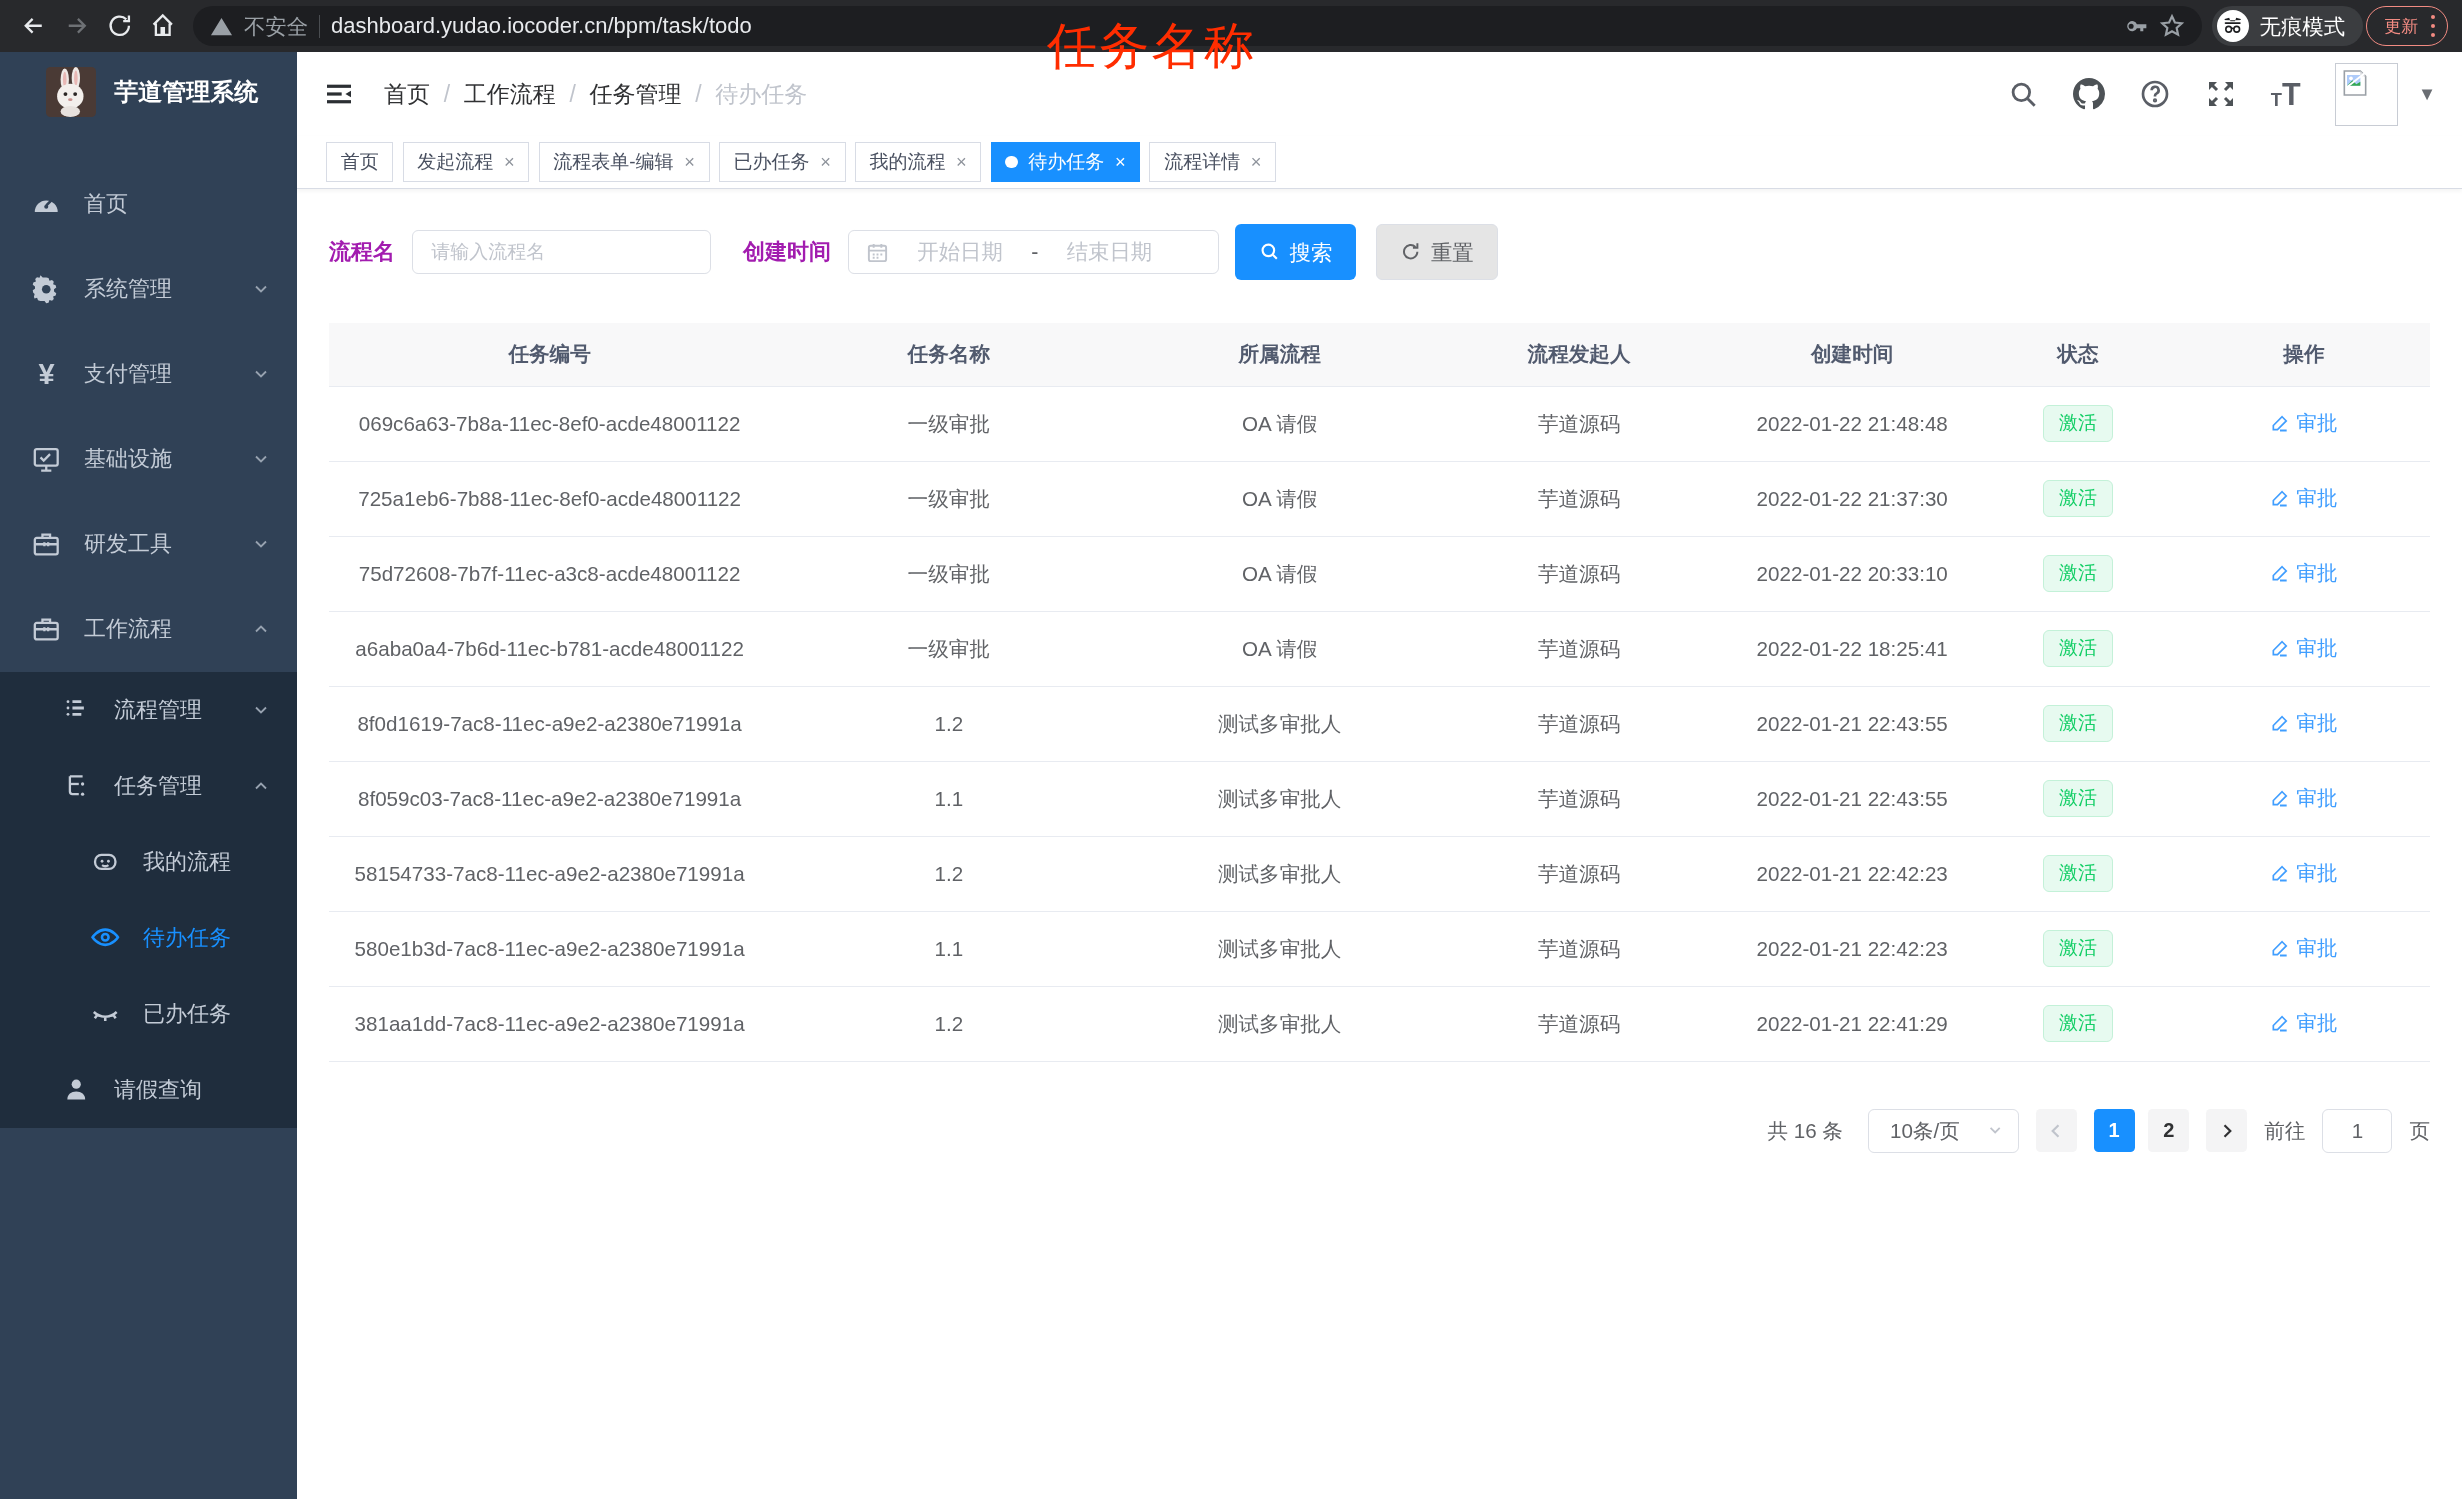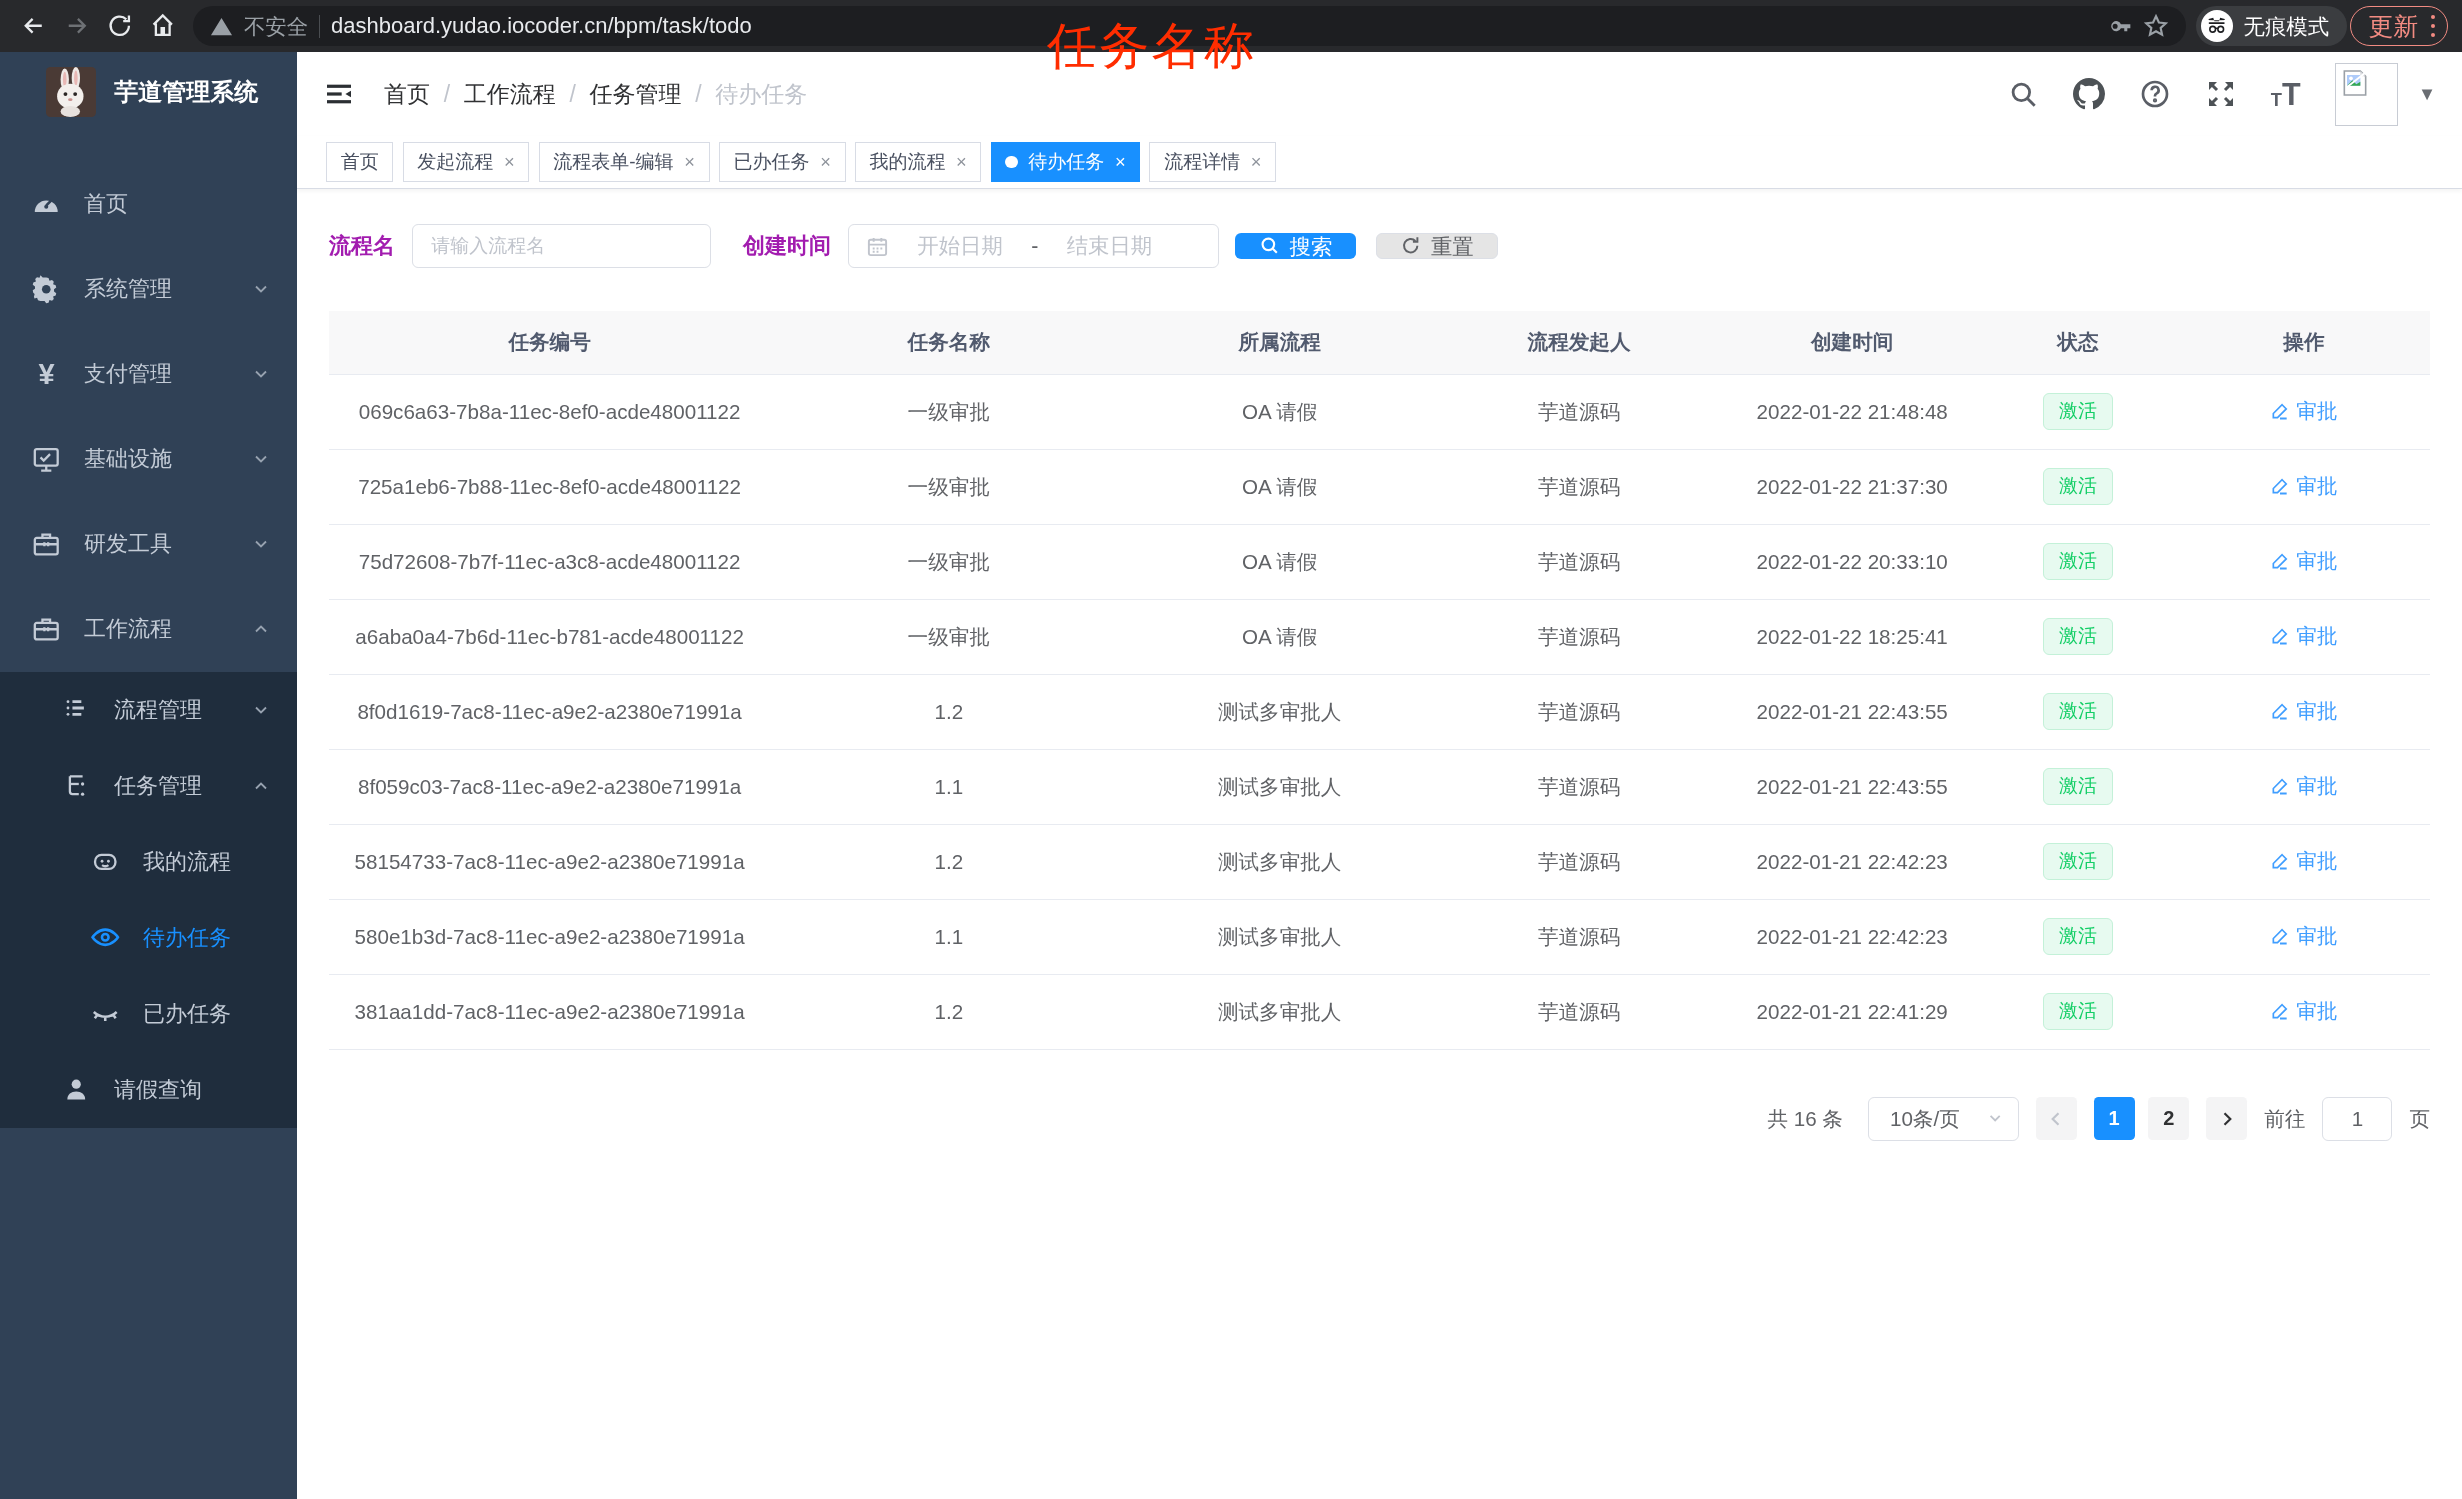--- a/index.html
+++ b/index.html
@@ -13,21 +13,21 @@
   .chrome-btn svg { display:block; }
   .omnibox { flex:1; height:40px; margin:0 7.6px; background:#1d1e21; border-radius:21.4px; display:flex; align-items:center; padding:0 17px; gap:10.7px; min-width:0; }
   .sec-label { color:#9aa0a6; font-size:21.4px; }
   .omni-div { width:1.5px; height:23px; background:#4a4d51; }
   .url-text { color:#e8eaed; font-size:22px; white-space:nowrap; overflow:hidden; }
   .omni-spacer { flex:1; }
   .incog-chip { height:40px; background:#3b3d40; border-radius:21.4px; display:flex; align-items:center; gap:10.7px; padding:0 18.3px 0 4.6px; flex:0 0 auto; }
   .incog-badge { width:32px; height:32px; border-radius:50%; background:#fff; display:flex; align-items:center; justify-content:center; }
   .incog-label { color:#fff; font-size:21.4px; }
   .update-pill { height:40px; border:1.5px solid var(--chrome-update,#f28b82); border-radius:21.4px; display:flex; align-items:center; gap:12.2px; padding:0 12.2px 0 17px; flex:0 0 auto; }
-  .update-label { color:var(--chrome-update,#f28b82); font-size:25px; }
+  .update-label { color:var(--chrome-update,#f28b82); font-size:17px; }
   .kebab { display:flex; flex-direction:column; gap:4.6px; }
   .kebab i { width:4.6px; height:4.6px; border-radius:50%; background:var(--chrome-update,#f28b82); }
 
   
   .app { display:flex; height:1448px; }
   .sidebar { width:297px; flex:0 0 297px; background:#304156; overflow:hidden; }
   .main { flex:1; background:#fff; min-width:0; }
 
   
   .logo-row { height:79px; display:flex; align-items:center; gap:18.3px; padding:0 0 0 46px; }
@@ -69,21 +69,21 @@
 
   
   .content { padding:0 32px; }
   .filters { margin-top:35px; display:flex; align-items:center; }
   .f-label { font-size:22px; font-weight:bold; color:#a21caf; white-space:nowrap; }
   .f-input { width:299px; height:44px; border:1.5px solid #dcdfe6; border-radius:6.1px; margin:0 32px 0 17px; font-size:19px; padding:0 18.3px; color:#606266; font-family:inherit; }
   .f-input::placeholder, .d-input::placeholder, .goto-input::placeholder { color:#c0c4cc; }
   .date-box { width:371px; height:44px; border:1.5px solid #dcdfe6; border-radius:6.1px; margin:0 16px 0 17px; display:flex; align-items:center; padding:0 17px; gap:6.1px; }
   .d-input { border:none; outline:none; width:130px; font-size:21.4px; text-align:center; color:#606266; font-family:inherit; }
   .d-sep { color:#606266; font-size:21.4px; }
-  .btn { height:26px; border-radius:6.1px; font-size:21.4px; display:flex; align-items:center; gap:9.2px; padding:0 23px; cursor:pointer; border:1.5px solid transparent; white-space:nowrap; }
+  .btn { height:56px; border-radius:6.1px; font-size:21.4px; display:flex; align-items:center; gap:9.2px; padding:0 23px; cursor:pointer; border:1.5px solid transparent; white-space:nowrap; }
   .btn-primary { background:var(--primary,#1890ff); color:#fff; }
   .btn-plain { background:#e5e5e5; border-color:#dcdfe6; color:#606266; margin-left:20px; }
 
   
   table.grid { width:100%; border-collapse:collapse; margin-top:43px; table-layout:fixed; }
   table.grid th { height:63px; background:#f8f8f9; color:#515a6e; font-size:20.6px; font-weight:bold; text-align:center; }
   table.grid td { height:75px; border-bottom:1.5px solid #e8ebf1; font-size:20.6px; color:#606266; text-align:center; white-space:nowrap; overflow:hidden; }
   table.grid tbody tr:first-child td { border-top:1.5px solid #e8ebf1; }
   .tag-success { display:inline-block; padding:6.1px 15.3px; border-radius:6.1px; background:var(--success-bg,#e7faf0); border:1.5px solid #c3f1d8; color:var(--success,#13ce66); font-size:19px; line-height:1.2; }
   .link-action { color:var(--link,#409eff); font-size:20.6px; cursor:pointer; display:inline-flex; align-items:center; gap:6.1px; }

